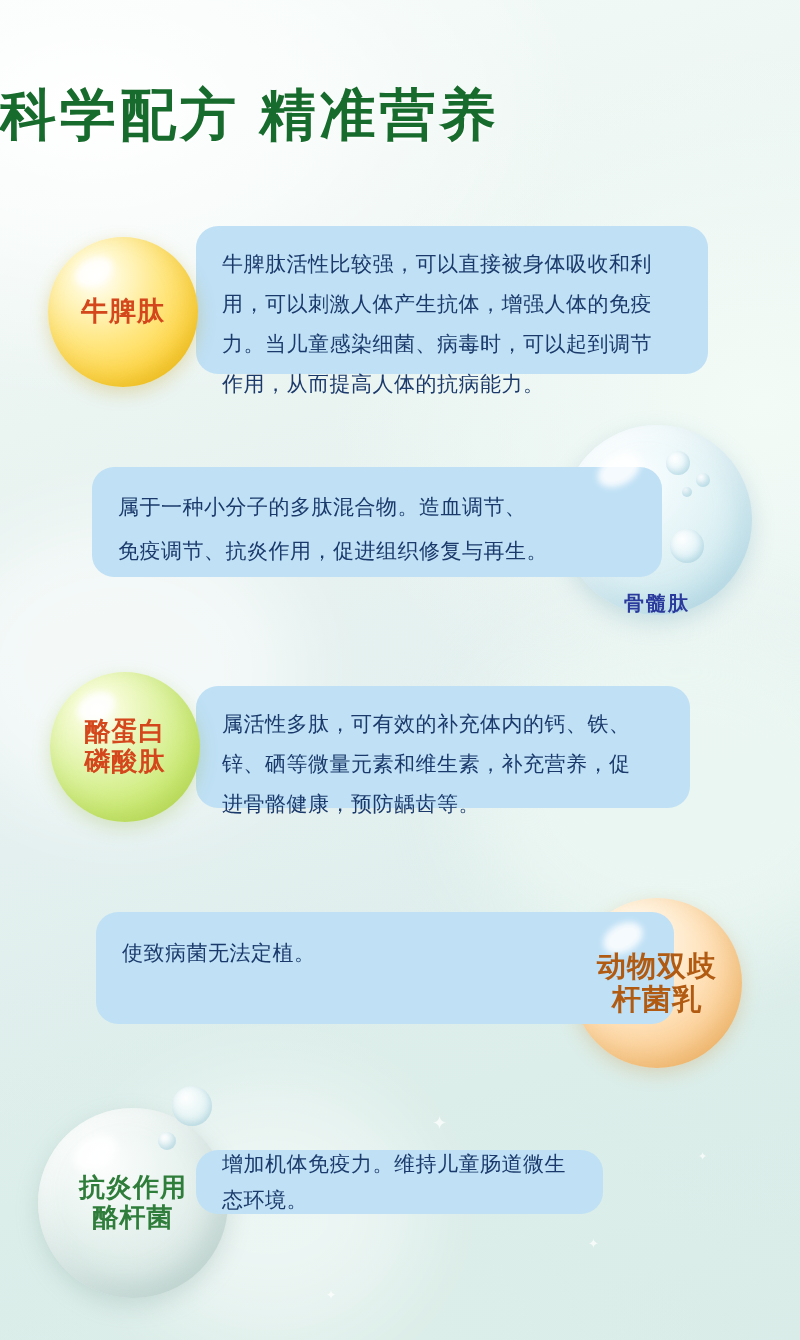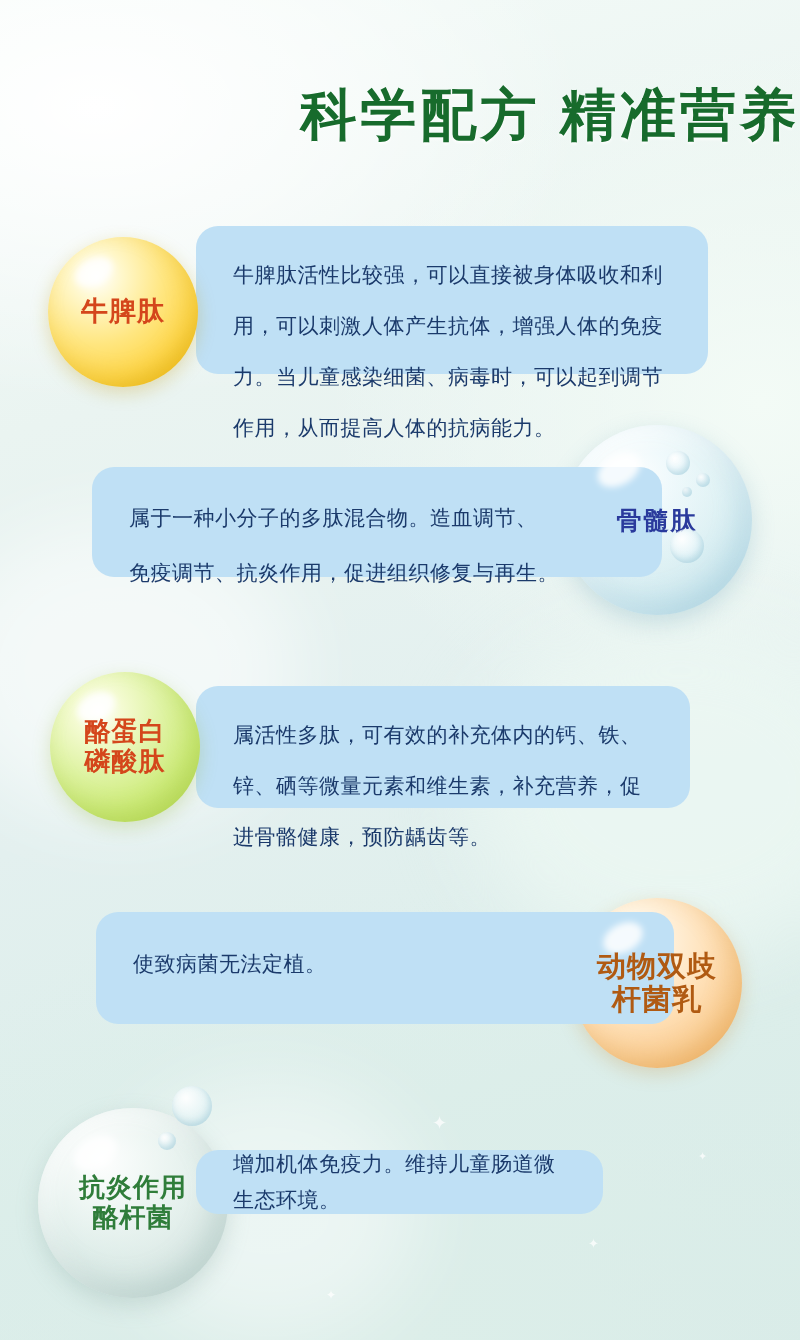--- a/index.html
+++ b/index.html
@@ -44,21 +44,21 @@
     font-size: 14px;
     pointer-events: none;
   }
 
   
   .title {
     position: absolute;
     top: 78px;
     left: 0;
     width: 800px;
-    text-align: right;
+    text-align: left;
     font-size: 56px;
     font-weight: bold;
     letter-spacing: 4px;
     color: #176b2c;
     text-shadow: 0 2px 3px rgba(255,255,255,0.9);
     font-family: "Liberation Sans", "DejaVu Sans", sans-serif;
   }
 
   
   .row {
@@ -72,21 +72,21 @@
     position: absolute;
     background: #bfe0f5;
     border-radius: 22px;
     color: #1b3a6b;
     font-size: 21px;
     line-height: 36px;
     letter-spacing: 0.5px;
     box-sizing: border-box;
     padding: 16px 22px;
   }
-  .panel p { margin: 15px; }
+  .panel p { margin: 4px; }
 
   
   .bubble {
     position: absolute;
     border-radius: 50%;
     display: flex;
     align-items: center;
     justify-content: center;
     text-align: center;
     font-weight: bold;
@@ -115,22 +115,23 @@
   }
   .bubble-yellow::after { width: 40px; height: 26px; left: 26px; top: 22px; transform: rotate(-28deg); }
 
   
   .bubble-clear {
     width: 190px; height: 190px;
     background:
       radial-gradient(circle at 35% 28%, rgba(255,255,255,0.95) 0%, rgba(240,250,255,0.7) 22%, rgba(214,238,246,0.55) 48%, rgba(190,226,238,0.6) 72%, rgba(168,210,226,0.75) 92%, rgba(150,196,214,0.85) 100%);
     box-shadow: 0 8px 22px rgba(120,170,190,0.3), inset -10px -12px 26px rgba(140,190,210,0.35), inset 8px 10px 24px rgba(255,255,255,0.75);
     color: #2a3a9c;
-    font-size: 25px;
+    font-size: 20px;
     letter-spacing: 2px;
+    align-items: flex-end;
   }
   .bubble-clear::after { width: 46px; height: 30px; left: 34px; top: 30px; transform: rotate(-30deg); }
   .minibubble {
     position: absolute;
     border-radius: 50%;
     background: radial-gradient(circle at 35% 30%, rgba(255,255,255,0.95), rgba(225,244,250,0.45) 60%, rgba(190,225,238,0.3) 100%);
     box-shadow: inset -2px -3px 6px rgba(150,195,212,0.5);
     z-index: 4;
   }
 

